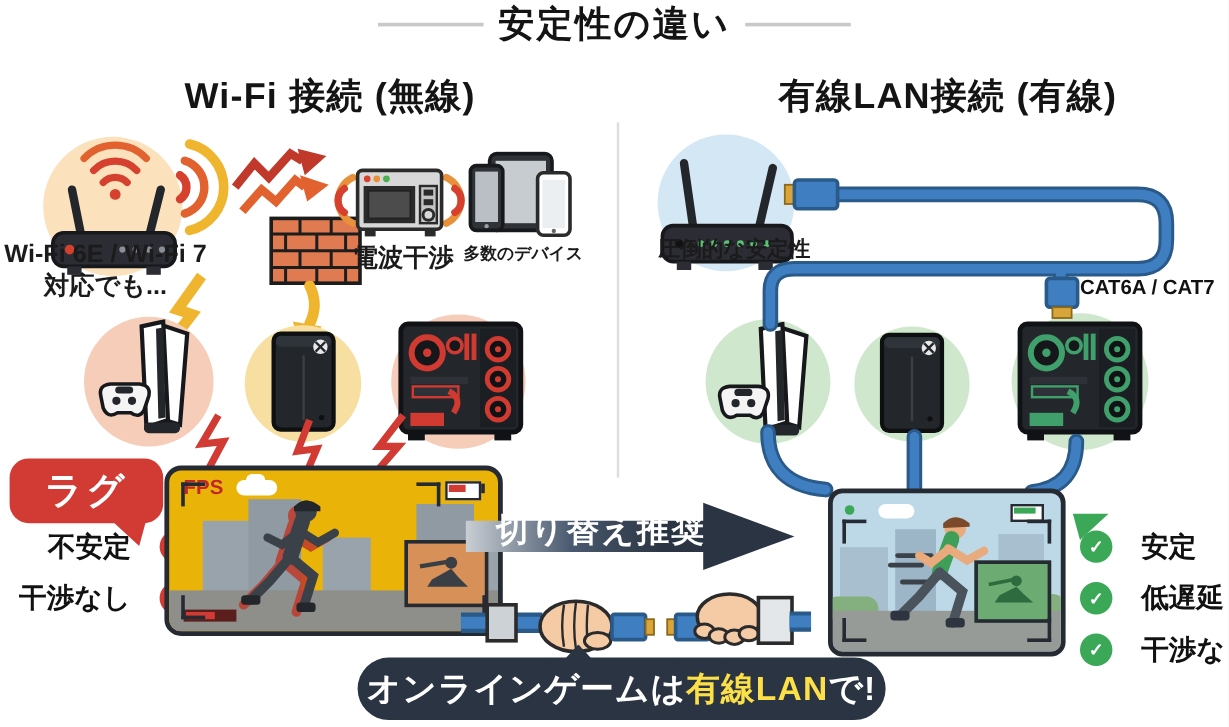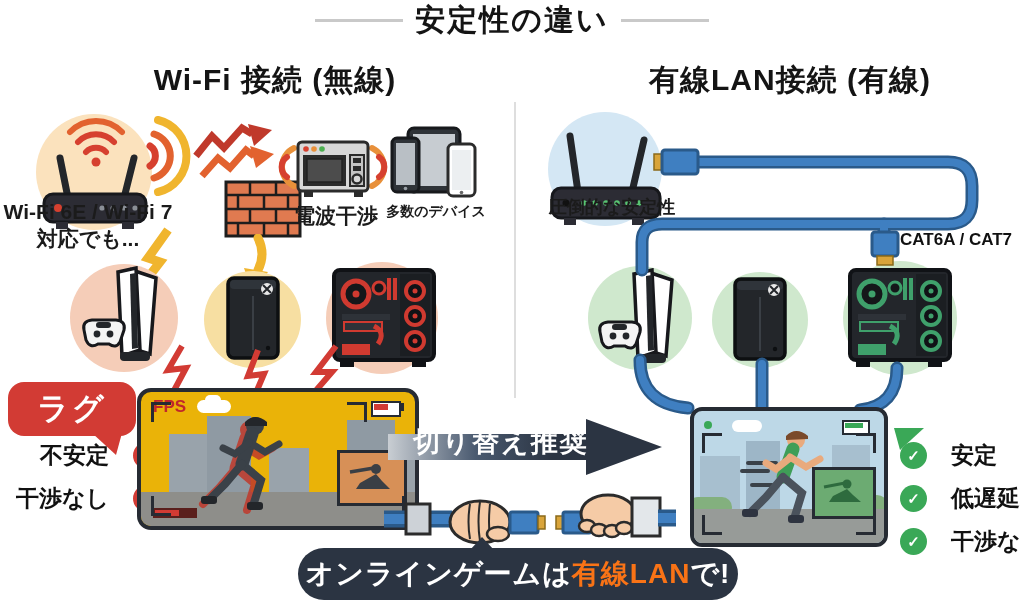--- a/index.html
+++ b/index.html
@@ -22,21 +22,21 @@
   .itemlabel{font-size:23px;font-weight:700;color:#111;white-space:nowrap;}
   .bubble{border-radius:16px;color:#fff;font-weight:700;display:flex;align-items:center;justify-content:center;}
   .screen{border:4px solid #262b33;overflow:hidden;}
   .bracket{position:absolute;width:17px;height:17px;}
   .b-tl{border-top:3px solid #262b33;border-left:3px solid #262b33;}
   .b-tr{border-top:3px solid #262b33;border-right:3px solid #262b33;}
   .b-bl{border-bottom:3px solid #262b33;border-left:3px solid #262b33;}
   .b-br{border-bottom:3px solid #262b33;border-right:3px solid #262b33;}
   .banner{background:#2b3442;border-radius:27px;color:#fff;font-size:28px;font-weight:700;
           display:flex;align-items:center;justify-content:center;letter-spacing:1px;}
-  .banner .hl{color:#f97316;}
+  .banner .hl{color:#fde047;}
   .arrowtxt{color:#fff;font-size:27px;font-weight:700;text-align:center;letter-spacing:2px;}
   .cloud{background:#fff;border-radius:10px;}
   svg{display:block;}
 </style>
 </head>
 <body>
 
 <div class="canvas">
 
   <div class="abs title-row">

